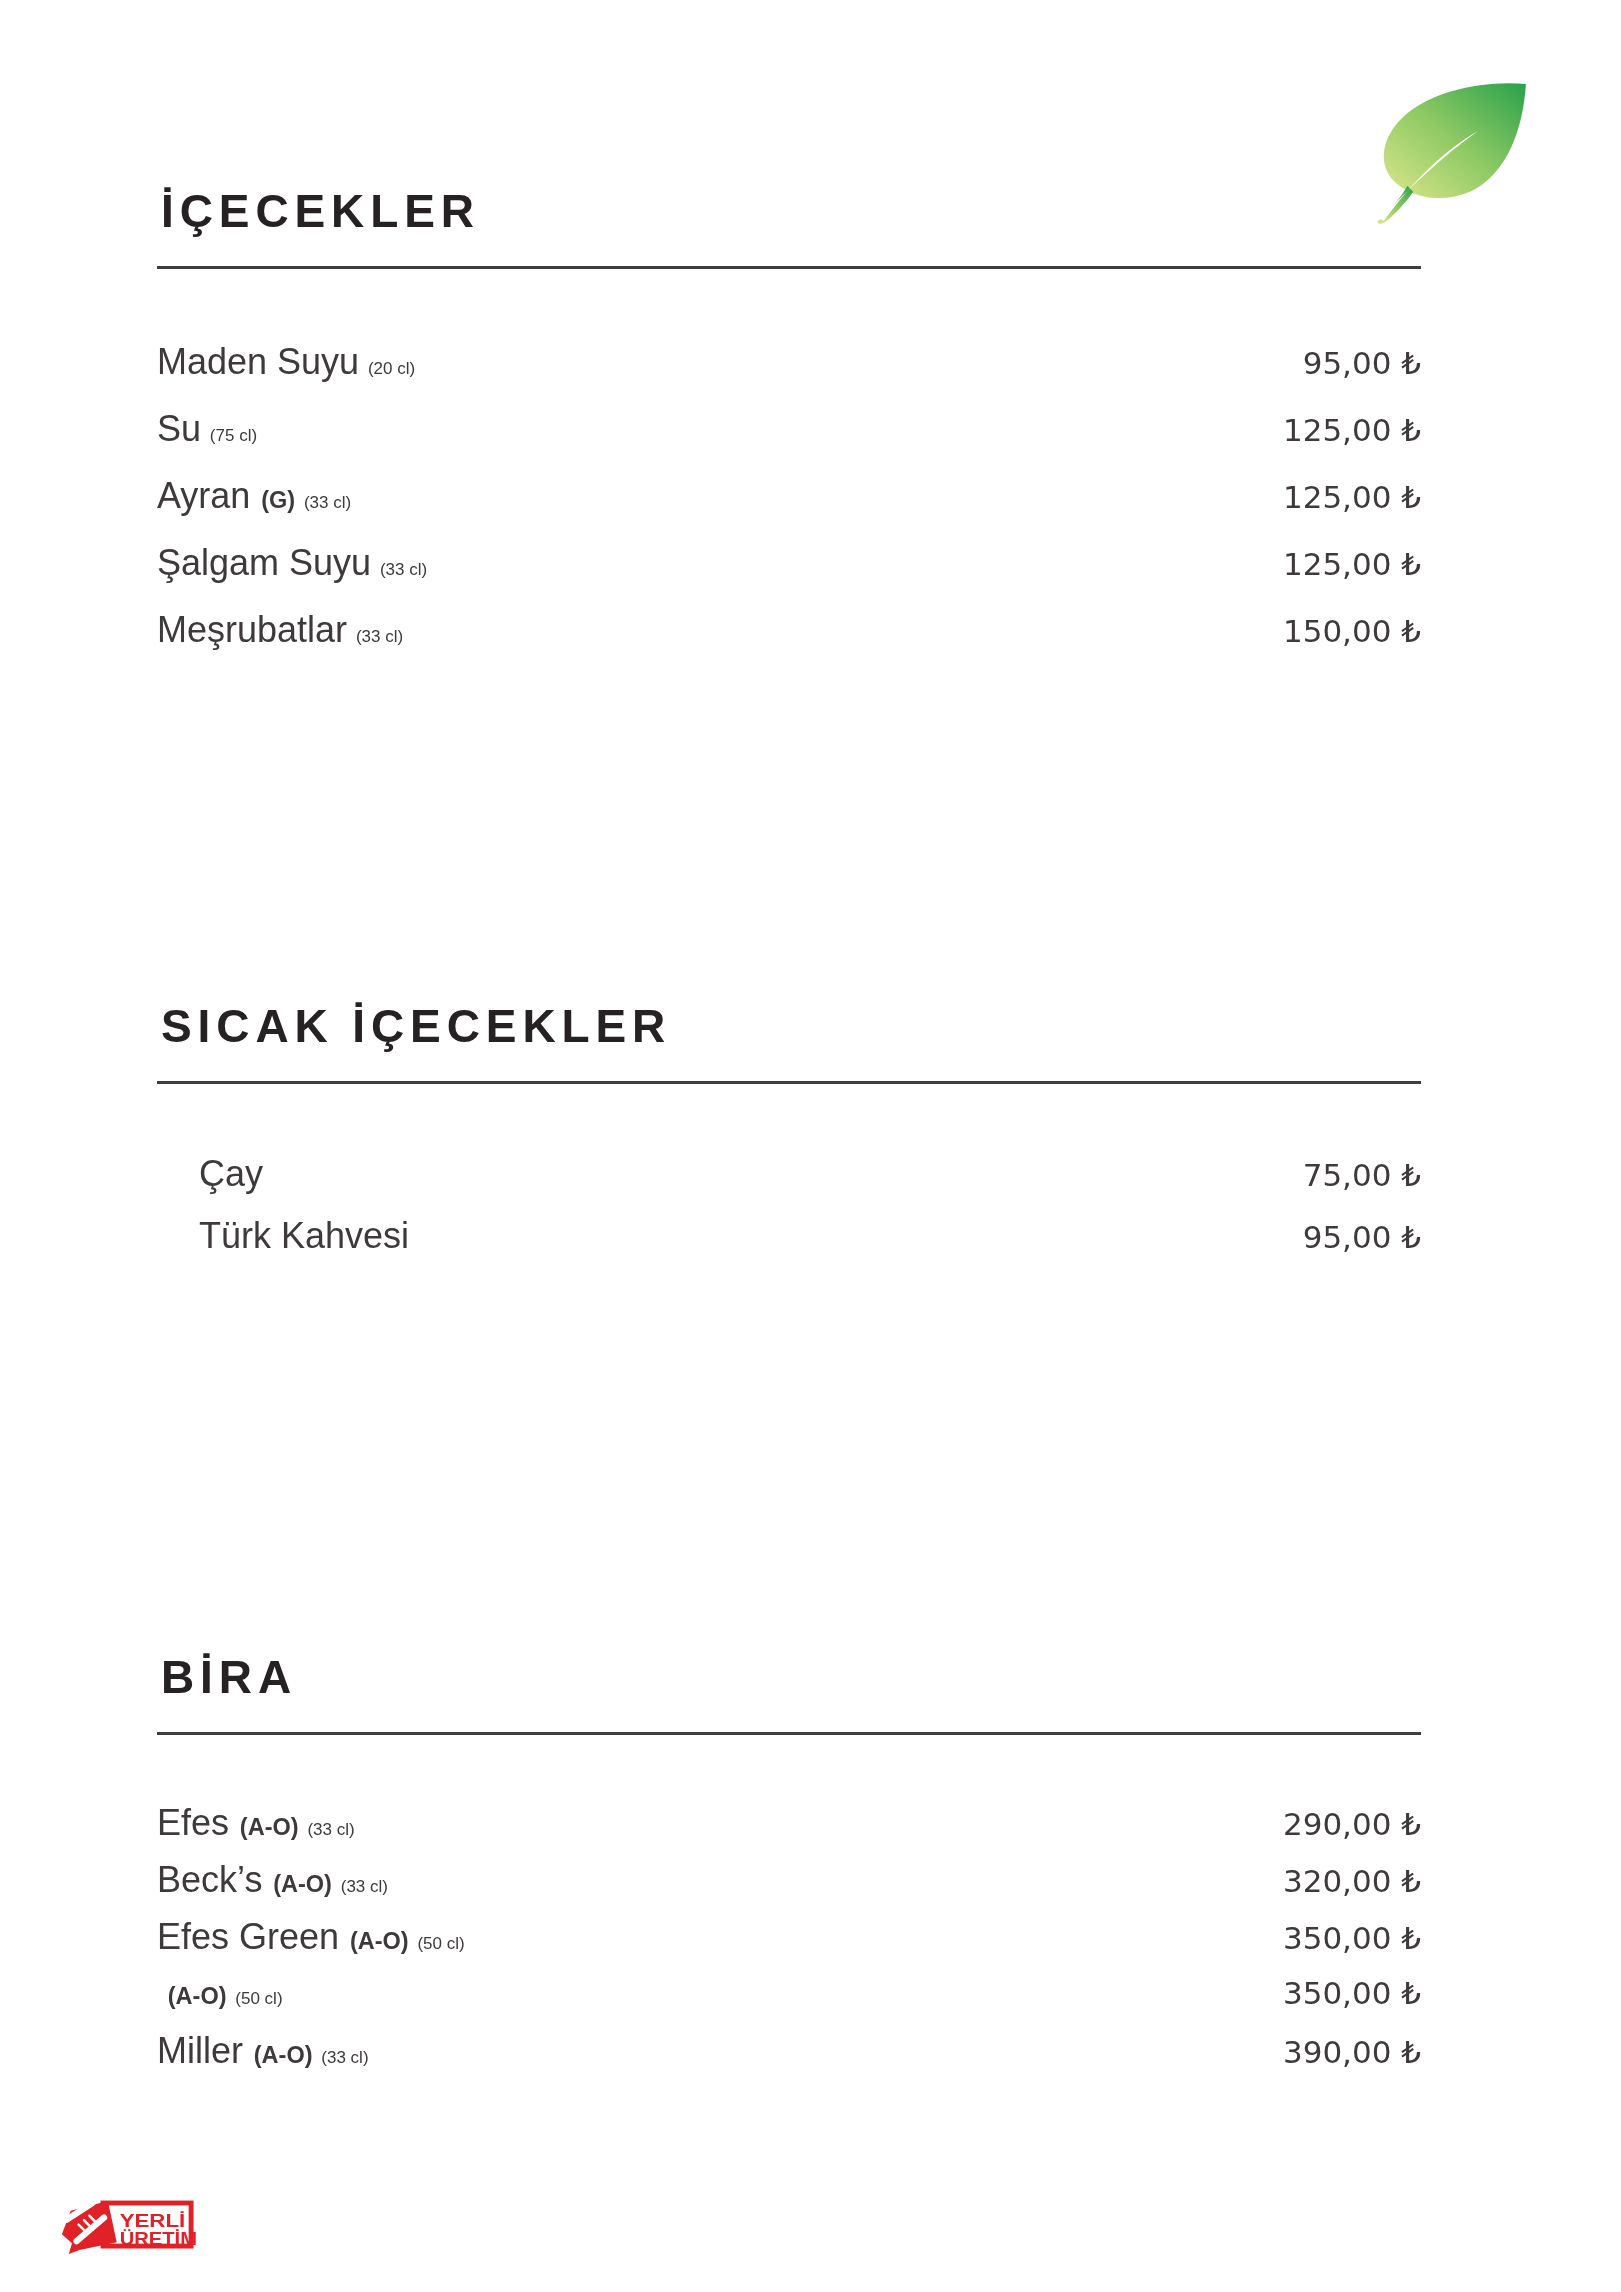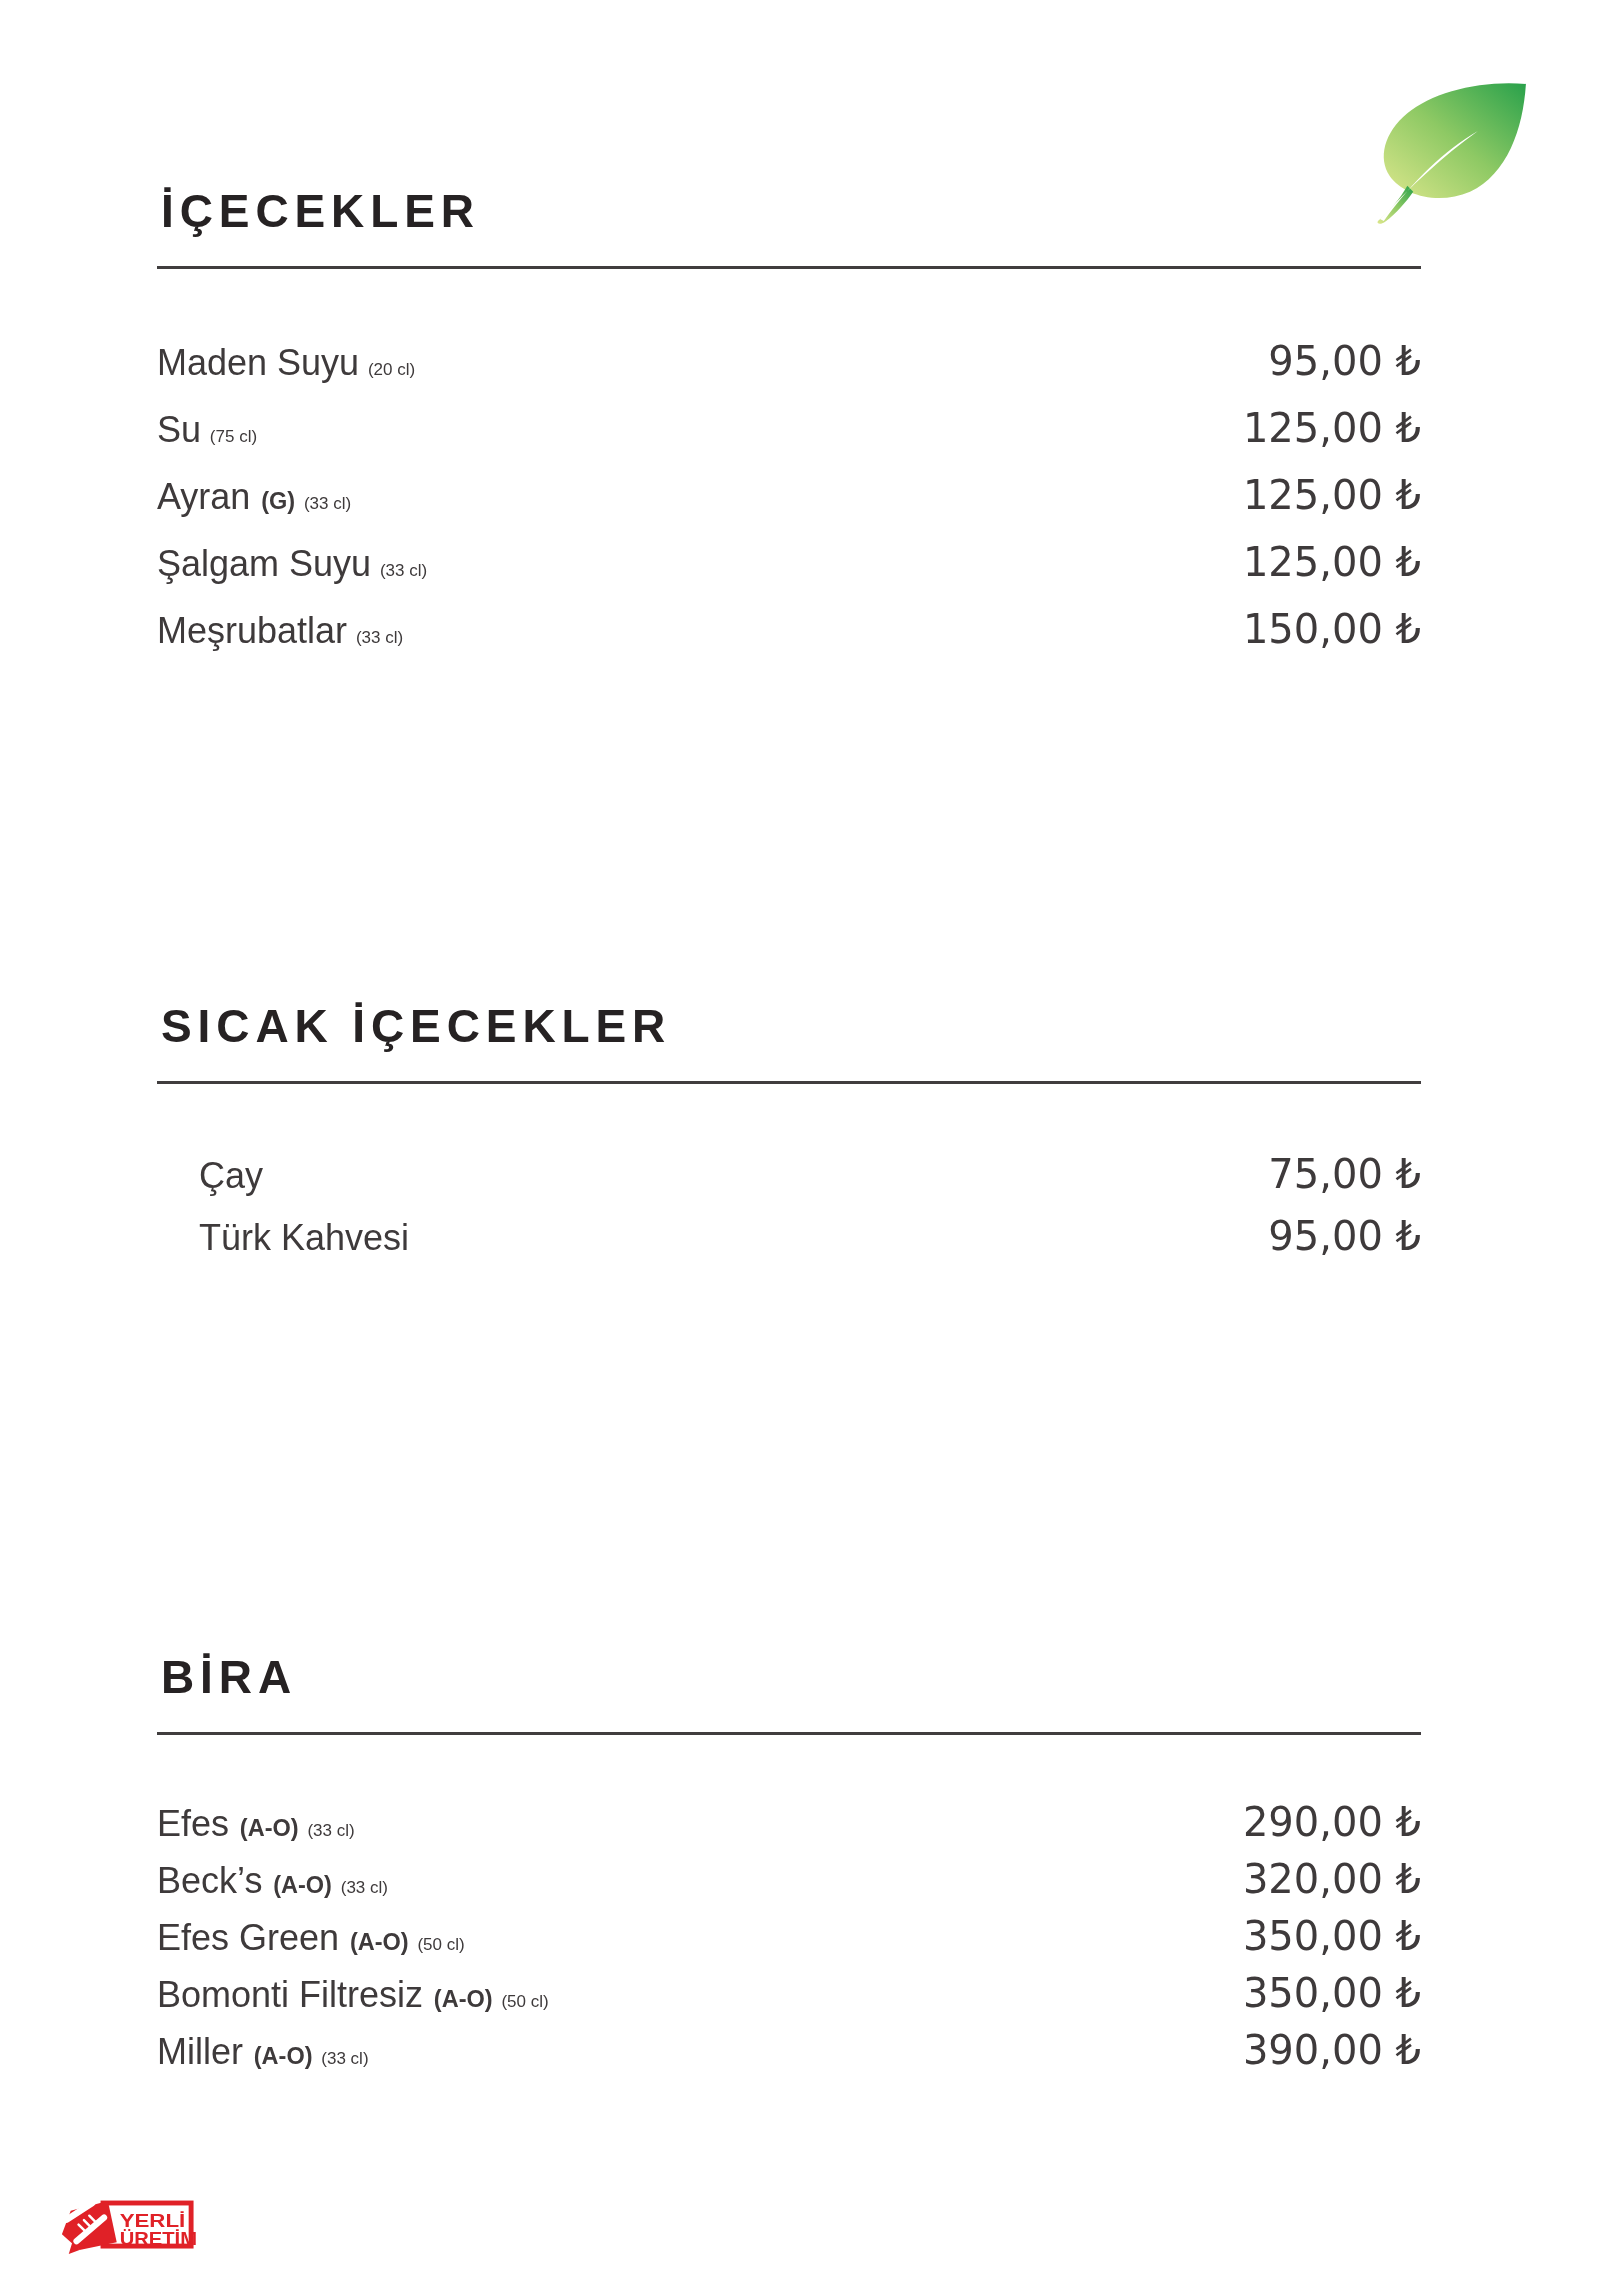--- a/index.html
+++ b/index.html
@@ -21,21 +21,21 @@
   ul.items{list-style:none;margin:59px 0 0 0;padding:0;}
   li.item{display:flex;align-items:baseline;}
   .sec-1 li.item{height:67px;line-height:67px;}
   .sec-2 li.item{height:62px;line-height:62px;margin-left:42px;}
   .sec-3 li.item{height:57px;line-height:57px;}
   .item-name{font-size:36px;color:#3e3a3b;}
   .item-tag{font-size:23.5px;font-weight:700;margin-left:10.8px;color:#3e3a3b;}
   .item-size{font-size:17px;margin-left:8.8px;color:#3e3a3b;}
   .item-tag:empty,.item-size:empty{display:none;margin:0;}
   .item-price{
-    margin-left:auto;font-size:40px;color:#3e3a3b;white-space:nowrap;
+    margin-left:auto;font-size:31px;color:#3e3a3b;white-space:nowrap;
     font-family:"DejaVu Sans","Liberation Sans",sans-serif;
   }
   .badge-text{
     font-family:"Liberation Sans",sans-serif;font-weight:700;fill:#e02127;
   }
 </style>
 </head>
 <body>
 
 <svg class="leaf-logo" viewBox="0 0 172 150" aria-hidden="true">
@@ -121,21 +121,20 @@
       <span class="item-size">(33 cl)</span>
       <span class="item-price">320,00 ₺</span>
     </li>
     <li class="item">
       <span class="item-name">Efes Green</span>
       <span class="item-tag">(A-O)</span>
       <span class="item-size">(50 cl)</span>
       <span class="item-price">350,00 ₺</span>
     </li>
     <li class="item">
-      <span class="item-name">Bomonti Filtresiz</span>
       <span class="item-tag">(A-O)</span>
       <span class="item-size">(50 cl)</span>
       <span class="item-price">350,00 ₺</span>
     </li>
     <li class="item">
       <span class="item-name">Miller</span>
       <span class="item-tag">(A-O)</span>
       <span class="item-size">(33 cl)</span>
       <span class="item-price">390,00 ₺</span>
     </li>

